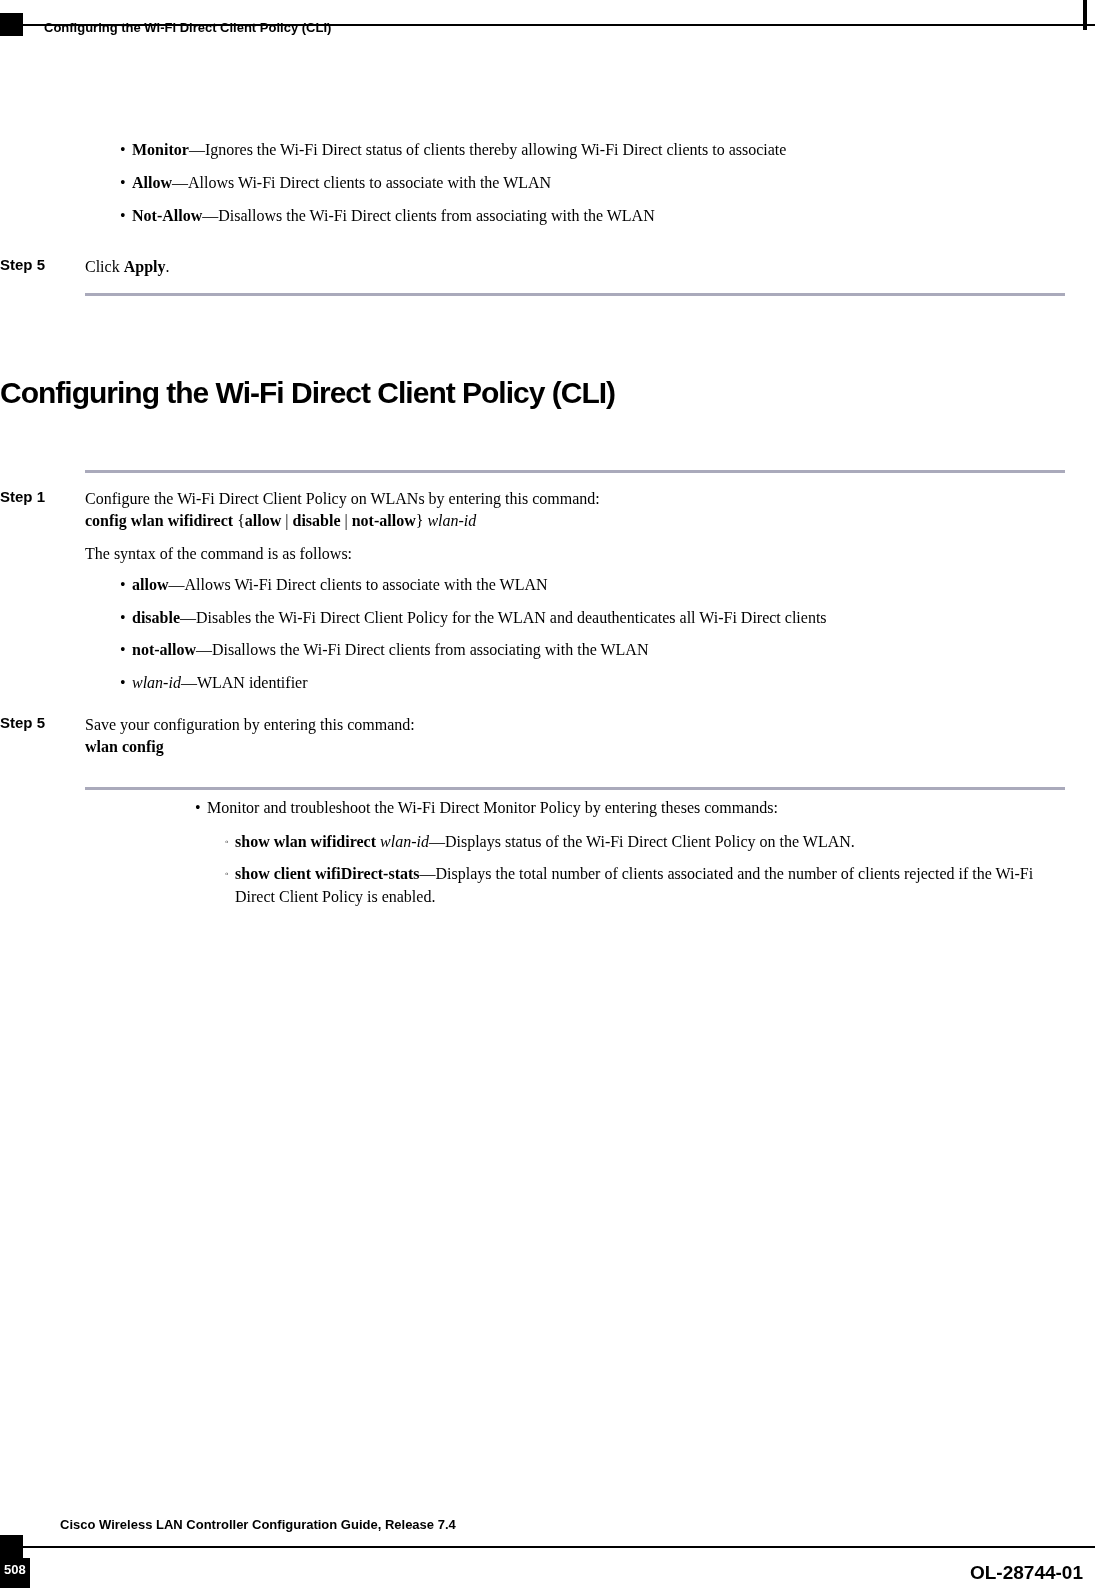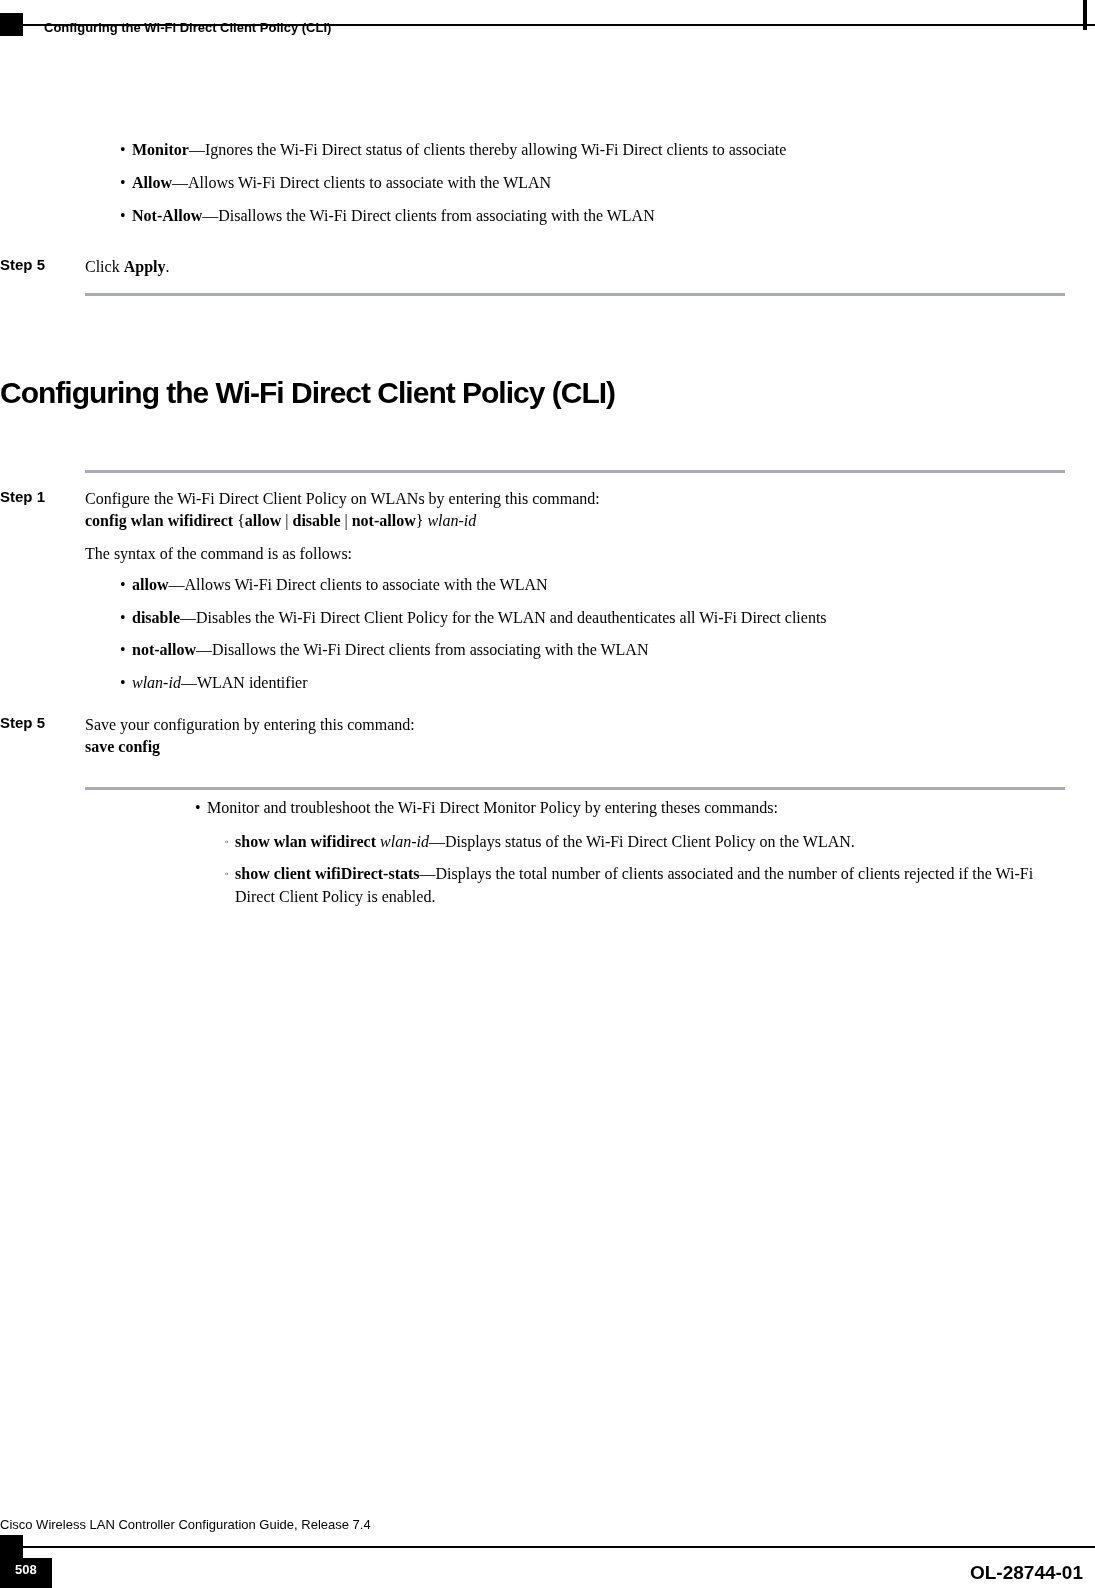--- a/index.html
+++ b/index.html
@@ -132,35 +132,36 @@
     height: 23px;
     background: #000;
   }
   .footer-line-full {
     flex: 1;
     height: 2px;
     background: #000;
   }
   .footer-guide-text {
     font-family: Arial, Helvetica, sans-serif;
-    font-weight: normal;
+    font-weight: bold;
     font-size: 13px;
+    margin-left: 60px;
     margin-bottom: 3px;
   }
   .footer-bottom {
     display: flex;
     align-items: stretch;
   }
   .page-num-box {
     background: #000;
     color: #fff;
     font-family: Arial, Helvetica, sans-serif;
     font-weight: bold;
     font-size: 13px;
-    padding: 4px 15px;
+    padding: 4px 4px;
     text-align: center;
   }
   .footer-doc-id {
     margin-left: auto;
     font-family: Arial, Helvetica, sans-serif;
     font-weight: bold;
     font-size: 19px;
     padding: 4px 12px 4px 0;
   }
 </style>
@@ -229,21 +230,21 @@
     <div class="bullet-item">
       <span class="bullet-dot">•</span>
       <span class="bullet-text"><span class="ital">wlan-id</span><span>—</span><span>WLAN identifier</span></span>
     </div>
   </div>
 
   <div class="step-row" style="margin-top:20px;">
     <div class="step-label">Step 5</div>
     <div class="step-body">
       <span>Save your configuration by entering this command:</span><br>
-      <span class="bold">save config</span>
+      <span class="bold">wlan config</span>
     </div>
   </div>
 
   <hr class="hr-rule" style="margin-top:30px;">
 
 
   <div class="outer-bullet">
     <div class="bullet-item">
       <span class="bullet-dot">•</span>
       <span class="bullet-text">Monitor and troubleshoot the Wi-Fi Direct Monitor Policy by entering theses commands:</span>

